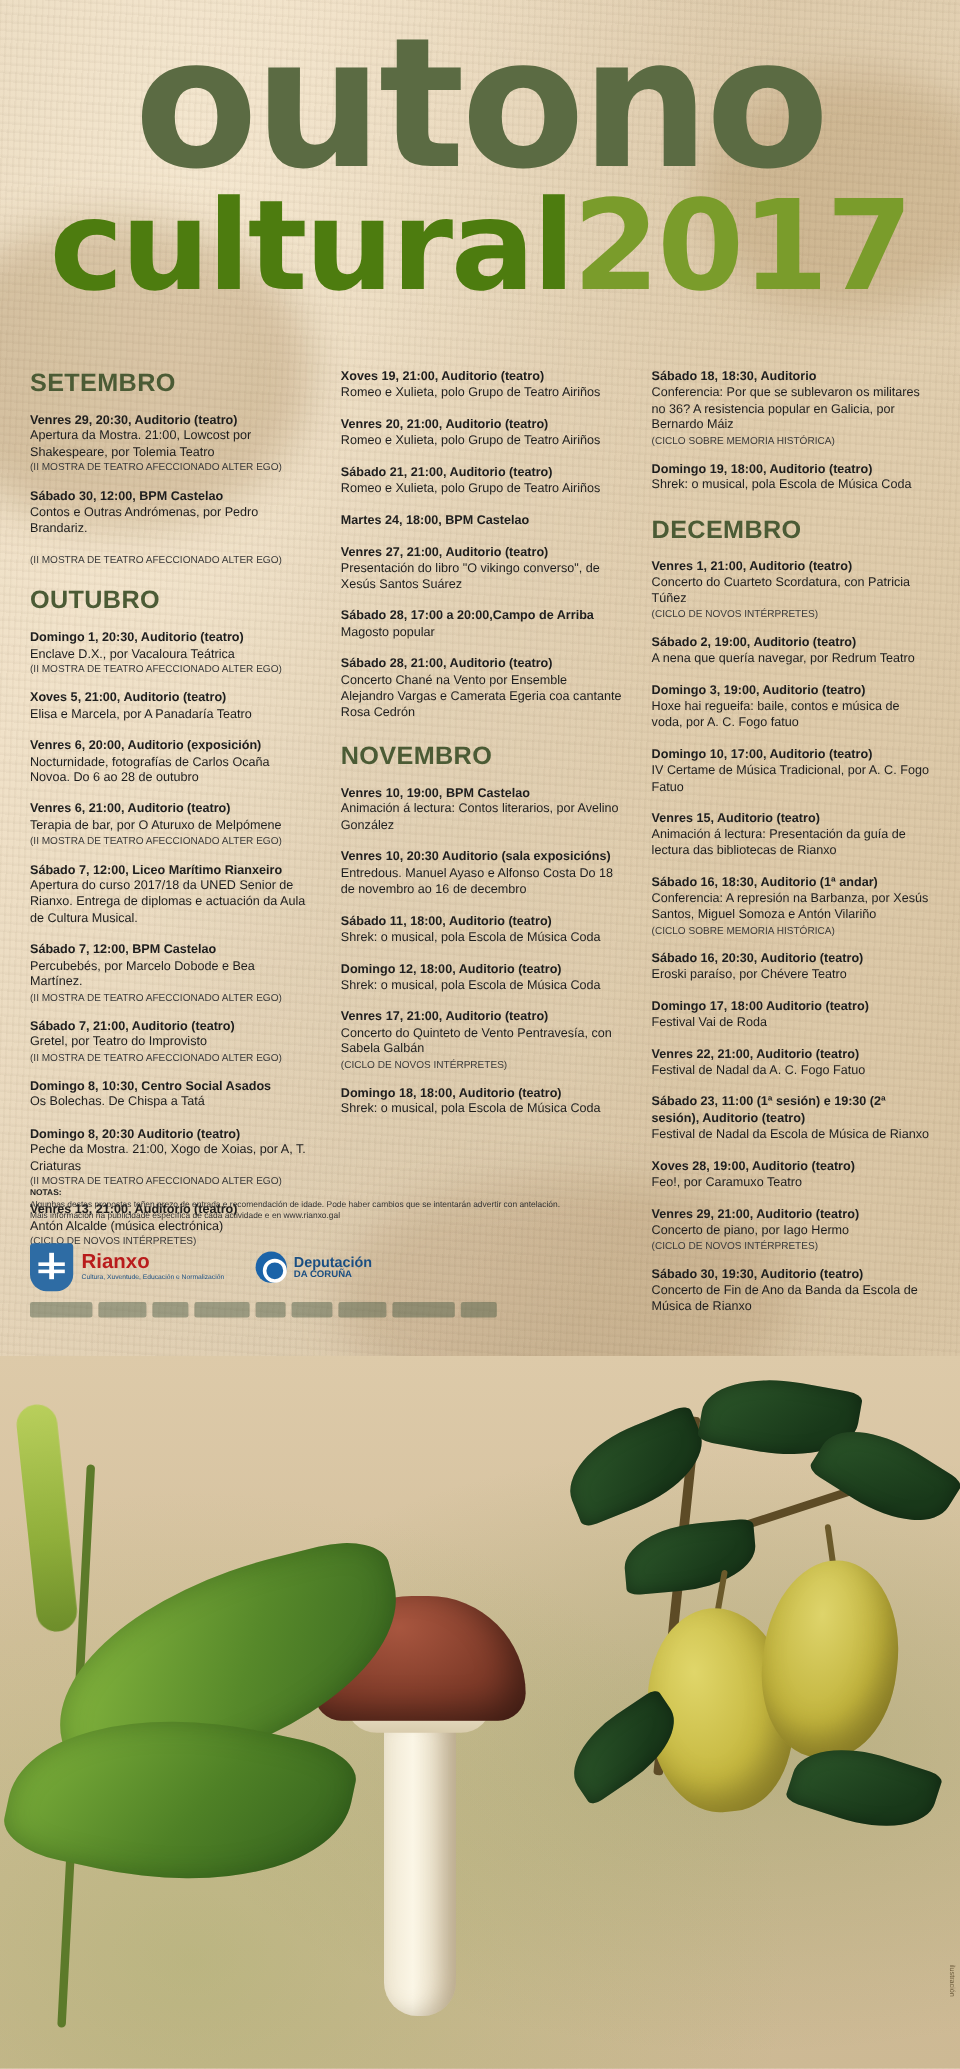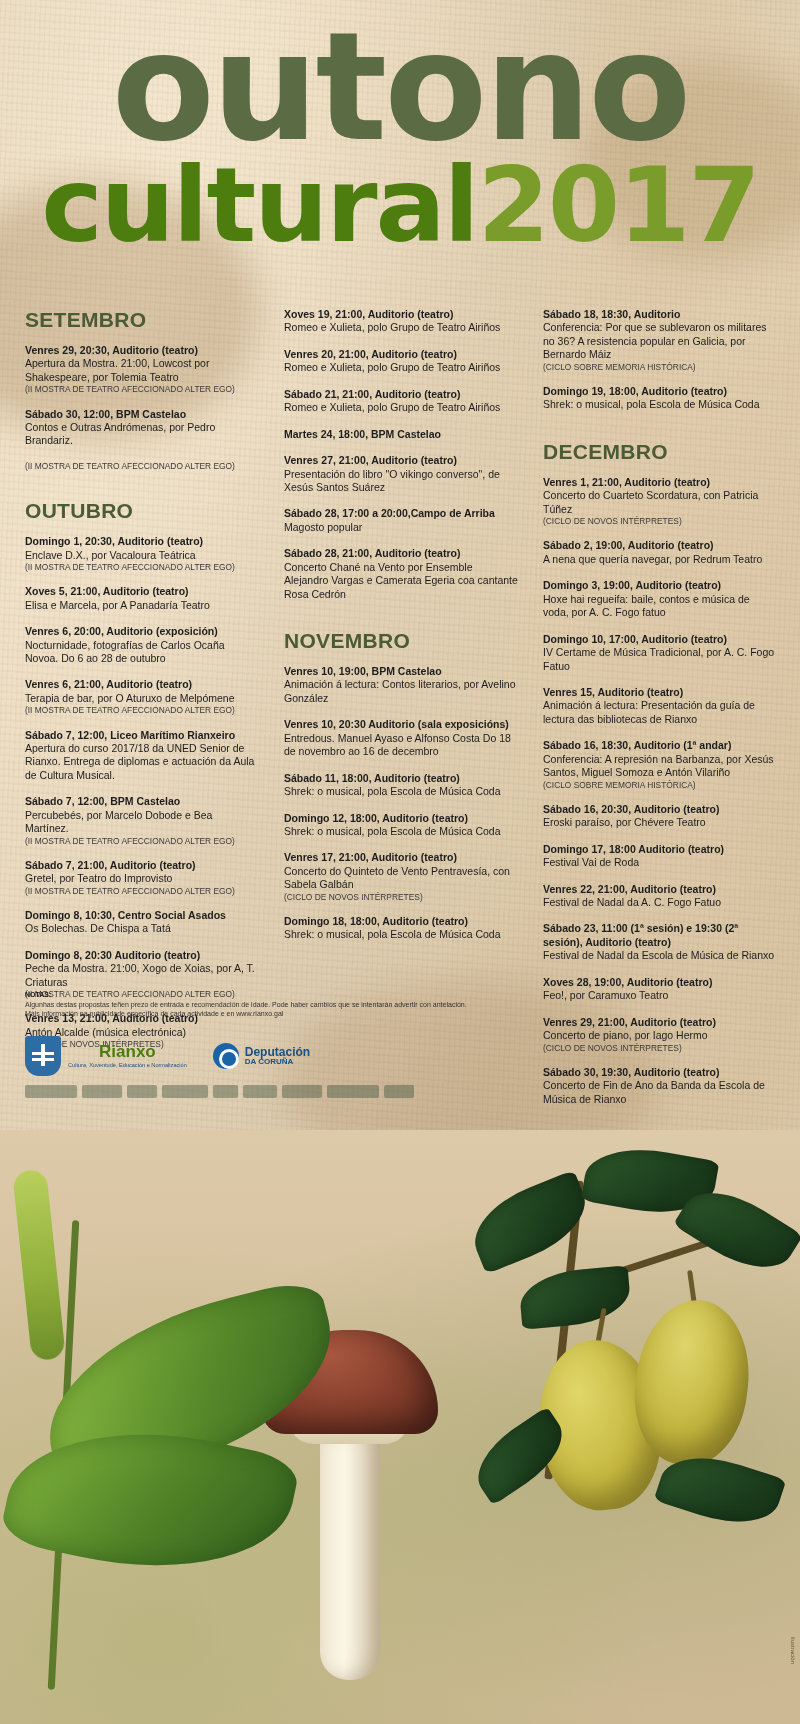--- a/index.html
+++ b/index.html
@@ -54,21 +54,21 @@
     display:flex;gap:0;
   }
   .col{width:234px;margin-right:25px;}
   .col:last-child{margin-right:0;}
 
   h2.month{
     font-family:Liberation Sans, sans-serif;
     font-size:21px;font-weight:700;color:#4b5b35;
     margin:0 0 12px 0;letter-spacing:.3px;
   }
-  .month.spacer-top{margin-top:28px;}
+  .month.spacer-top{margin-top:18px;}
 
   .ev{margin:0 0 13px 0;}
   .ev .hd{
     font-size:10.5px;font-weight:700;color:#1d1d1d;line-height:1.28;
   }
   .ev .bd{
     font-size:10.5px;color:#1d1d1d;line-height:1.28;
   }
   .ev .note{
     font-size:8.4px;color:#3a3a3a;line-height:1.22;
@@ -90,21 +90,21 @@
     width:36px;height:40px;background:#2e6ca4;border-radius:3px 3px 14px 14px;
     position:relative;
   }
   .crest:after{
     content:"";position:absolute;left:7px;top:8px;width:22px;height:22px;
     background:
       linear-gradient(#fff,#fff) 0 8px/22px 3px no-repeat,
       linear-gradient(#fff,#fff) 0 14px/22px 3px no-repeat,
       linear-gradient(#fff,#fff) 9px 0/4px 22px no-repeat;
   }
-  .logo-rianxo .txt .n{font-size:17px;font-weight:700;color:#4d7c0f;line-height:1;text-align:center;}
+  .logo-rianxo .txt .n{font-size:17px;font-weight:700;color:#b91c1c;line-height:1;}
   .logo-rianxo .txt .s{font-size:5.6px;color:#1b4f82;line-height:1.25;margin-top:2px;}
   .logo-dep{display:flex;align-items:center;gap:6px;}
   .dep-mark{width:26px;height:26px;background:#1b63a8;border-radius:50%;position:relative;}
   .dep-mark:after{content:"";position:absolute;left:6px;top:6px;width:14px;height:14px;border:3px solid #fff;border-radius:50%;}
   .logo-dep .txt .n{font-size:12px;font-weight:700;color:#1b4f82;line-height:1;}
   .logo-dep .txt .s{font-size:8px;font-weight:700;color:#1b4f82;line-height:1.1;}
   .smalllogos{margin-top:9px;display:flex;flex-wrap:wrap;gap:5px;max-width:430px;}
   .slogo{height:13px;border-radius:2px;background:rgba(60,80,60,.42);}
   .slogo.w1{width:30px}.slogo.w2{width:40px}.slogo.w3{width:25px}
   .slogo.w4{width:52px}.slogo.w5{width:34px}.slogo.w6{width:46px}

